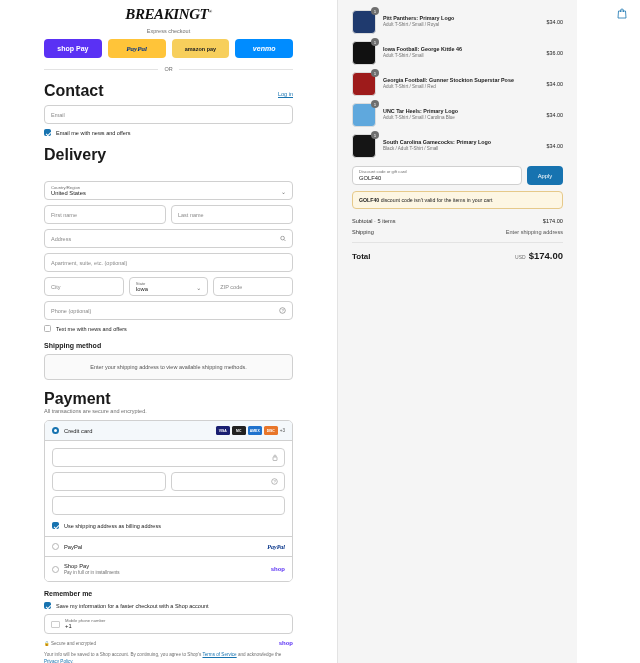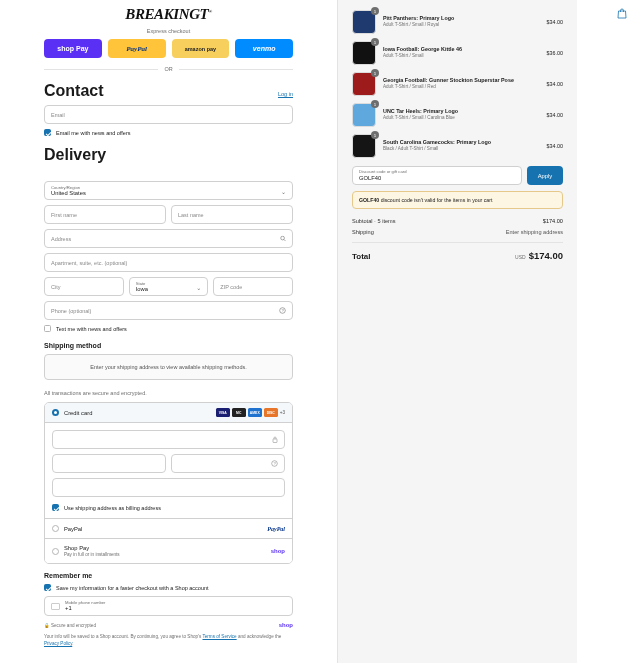--- a/index.html
+++ b/index.html
@@ -220,20 +220,21 @@
       <div class="check-row">
         <span class="cb"></span>
         <span>Text me with news and offers</span>
       </div>
 
       
       <h3>Shipping method</h3>
       <div class="notice-box">Enter your shipping address to view available shipping methods.</div>
 
       
+      <h2>Payment</h2>
       <p class="muted">All transactions are secure and encrypted.</p>
 
       <div class="payment-box">
         <div class="pay-head">
           <span class="radio sel"></span>
           <span class="t">Credit card</span>
           <span class="cards">
             <span class="card c-visa">VISA</span>
             <span class="card c-mc">MC</span>
             <span class="card c-amex">AMEX</span>

